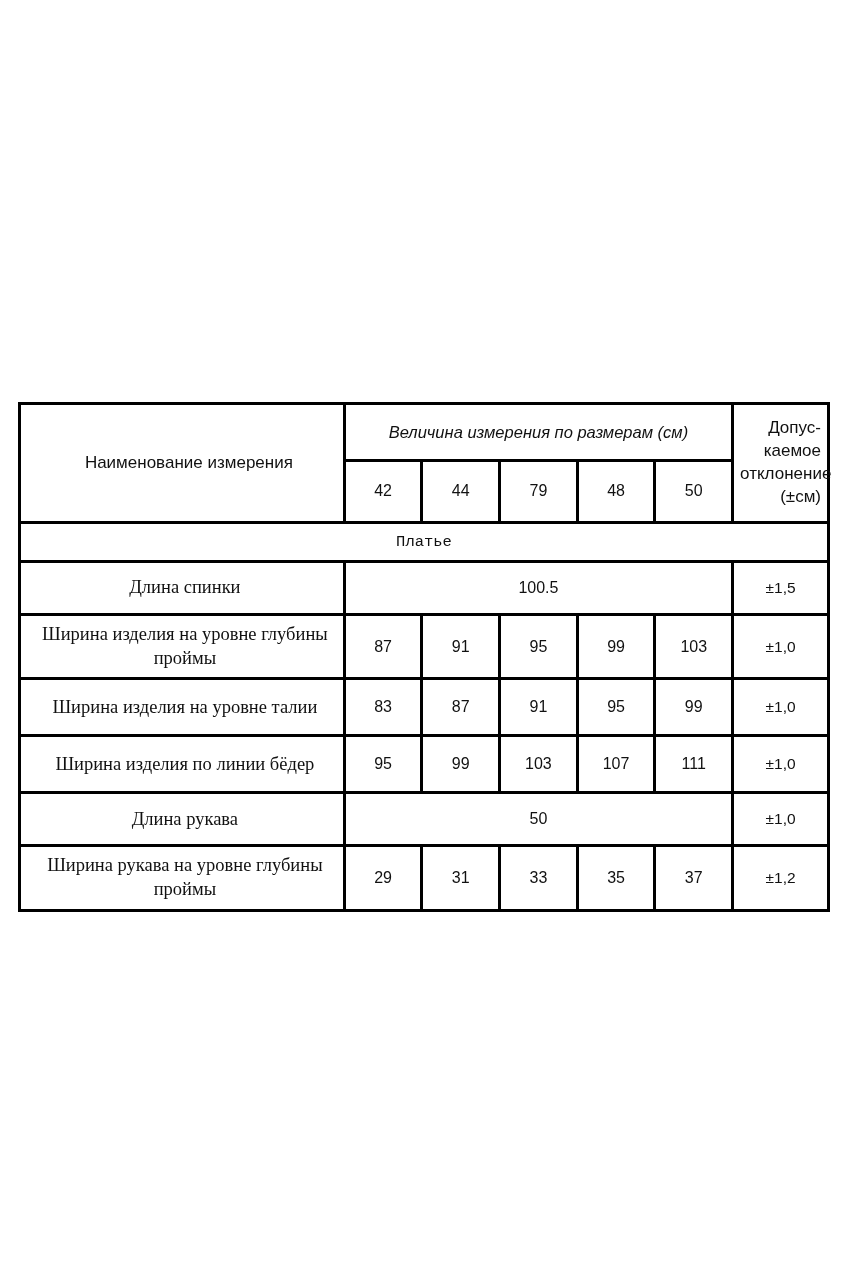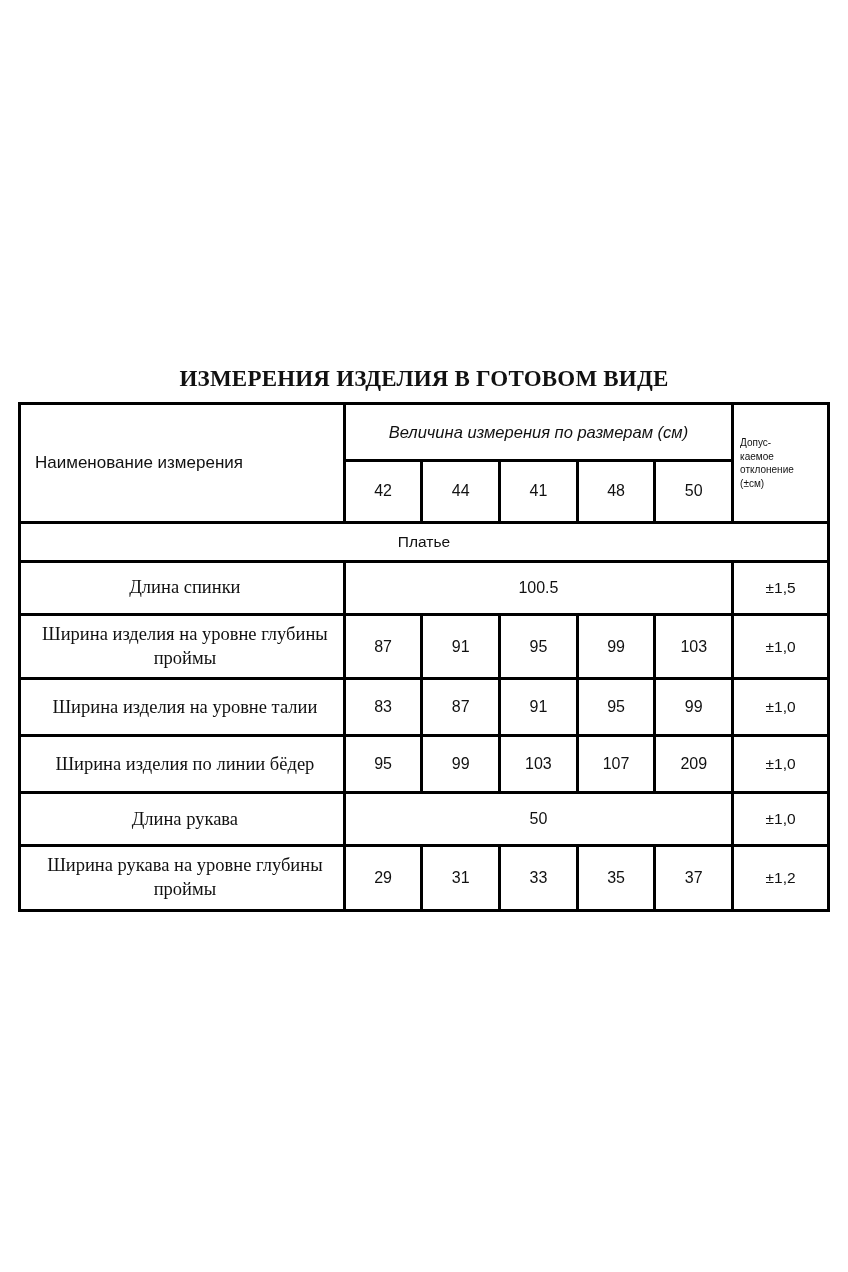--- a/index.html
+++ b/index.html
@@ -56,49 +56,49 @@
   }
   
   col.c-name { width: 322px; }
   col.c-size { width: 77px; }
   col.c-dev  { width: 95px; }
 
   .hdr-name {
     font-family: "Liberation Sans", sans-serif;
     font-size: 17px;
     padding: 10px 0 10px 14px !important;
-    text-align: left;
+    text-align: center;
     height: 96px;
   }
   .hdr-sizes-title {
     font-family: "Liberation Sans", sans-serif;
     font-size: 16.5px;
     font-style: italic;
     font-weight: bold;
     text-align: center;
     padding: 12px 4px 11px 4px !important;
     height: 28px;
   }
   .hdr-dev {
     font-family: "Liberation Sans", sans-serif;
-    font-size: 10px;
-    text-align: left;
+    font-size: 17px;
+    text-align: right;
     line-height: 1.35;
     padding: 6px 6px !important;
     height: 96px;
   }
   .hdr-size-num {
     font-family: "Liberation Sans", sans-serif;
     font-size: 16px;
     text-align: center;
     height: 48px;
     padding: 4px 12px !important;
   }
   .section-row td {
-    font-family: Liberation Sans, sans-serif;
+    font-family: Liberation Mono, monospace;
     font-size: 15.5px;
     text-align: center;
     padding: 9px 0 !important;
   }
   .row-label {
     font-family: "Liberation Serif", serif;
     font-size: 18.5px;
     text-align: center;
     padding: 7px 8px 7px 14px !important;
     line-height: 1.28;
@@ -123,21 +123,20 @@
     margin-top: 37px;
   }
   .r-tall { height: 56px; margin-top: 12px; }
   .r-short { height: 40px; }
 </style>
 </head>
 <body>
 
 <div class="sheet">
 
-  <div class="doc-title">ИЗМЕРЕНИЯ ИЗДЕЛИЯ В ГОТОВОМ ВИДЕ</div>
 
   <div class="table-wrap">
     <table class="meas">
       <colgroup>
         <col class="c-name">
         <col class="c-size">
         <col class="c-size">
         <col class="c-size">
         <col class="c-size">
         <col class="c-size">
@@ -150,21 +149,21 @@
           <td class="hdr-dev" rowspan="2">
             <div>Допус-</div>
             <div>каемое</div>
             <div>отклонение</div>
             <div>(±см)</div>
           </td>
         </tr>
         <tr>
           <td class="hdr-size-num">42</td>
           <td class="hdr-size-num">44</td>
-          <td class="hdr-size-num">41</td>
+          <td class="hdr-size-num">79</td>
           <td class="hdr-size-num">48</td>
           <td class="hdr-size-num">50</td>
         </tr>
 
         <tr class="section-row">
           <td colspan="7">Платье</td>
         </tr>
 
         <tr class="r-short">
           <td class="row-label">Длина спинки</td>
@@ -191,21 +190,21 @@
           <td class="cell-val">99</td>
           <td class="cell-dev">±1,0</td>
         </tr>
 
         <tr class="r-tall">
           <td class="row-label">Ширина изделия по линии бёдер</td>
           <td class="cell-val">95</td>
           <td class="cell-val">99</td>
           <td class="cell-val">103</td>
           <td class="cell-val">107</td>
-          <td class="cell-val">209</td>
+          <td class="cell-val">111</td>
           <td class="cell-dev">±1,0</td>
         </tr>
 
         <tr class="r-short">
           <td class="row-label">Длина рукава</td>
           <td class="cell-span" colspan="5">50</td>
           <td class="cell-dev">±1,0</td>
         </tr>
 
         <tr class="r-tall">

